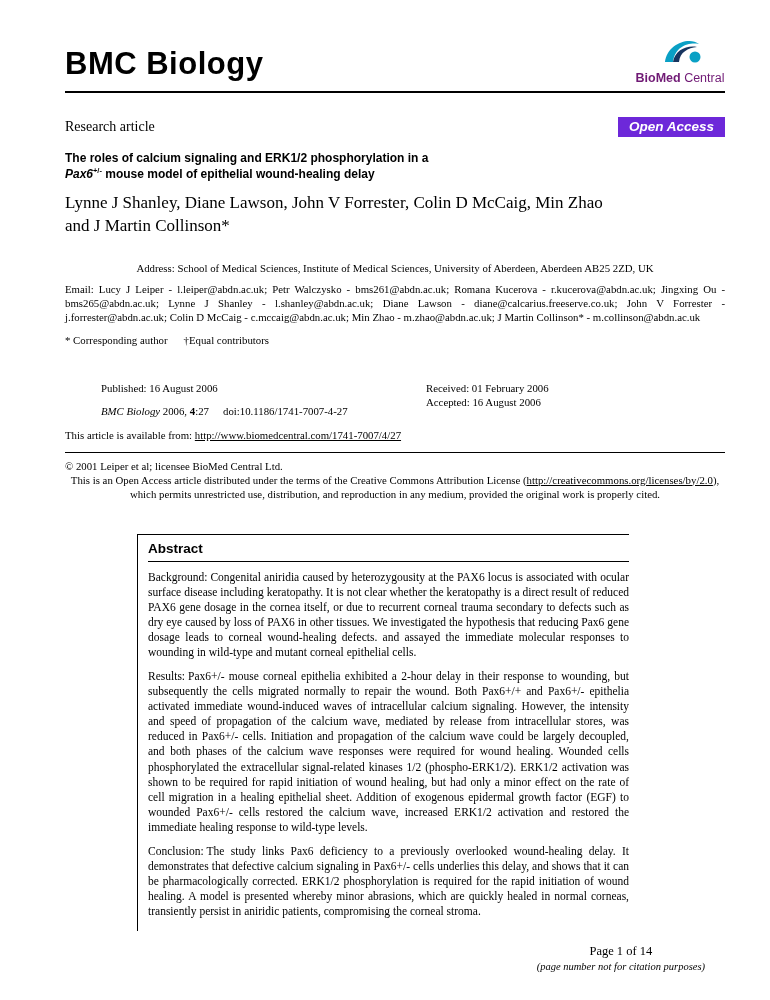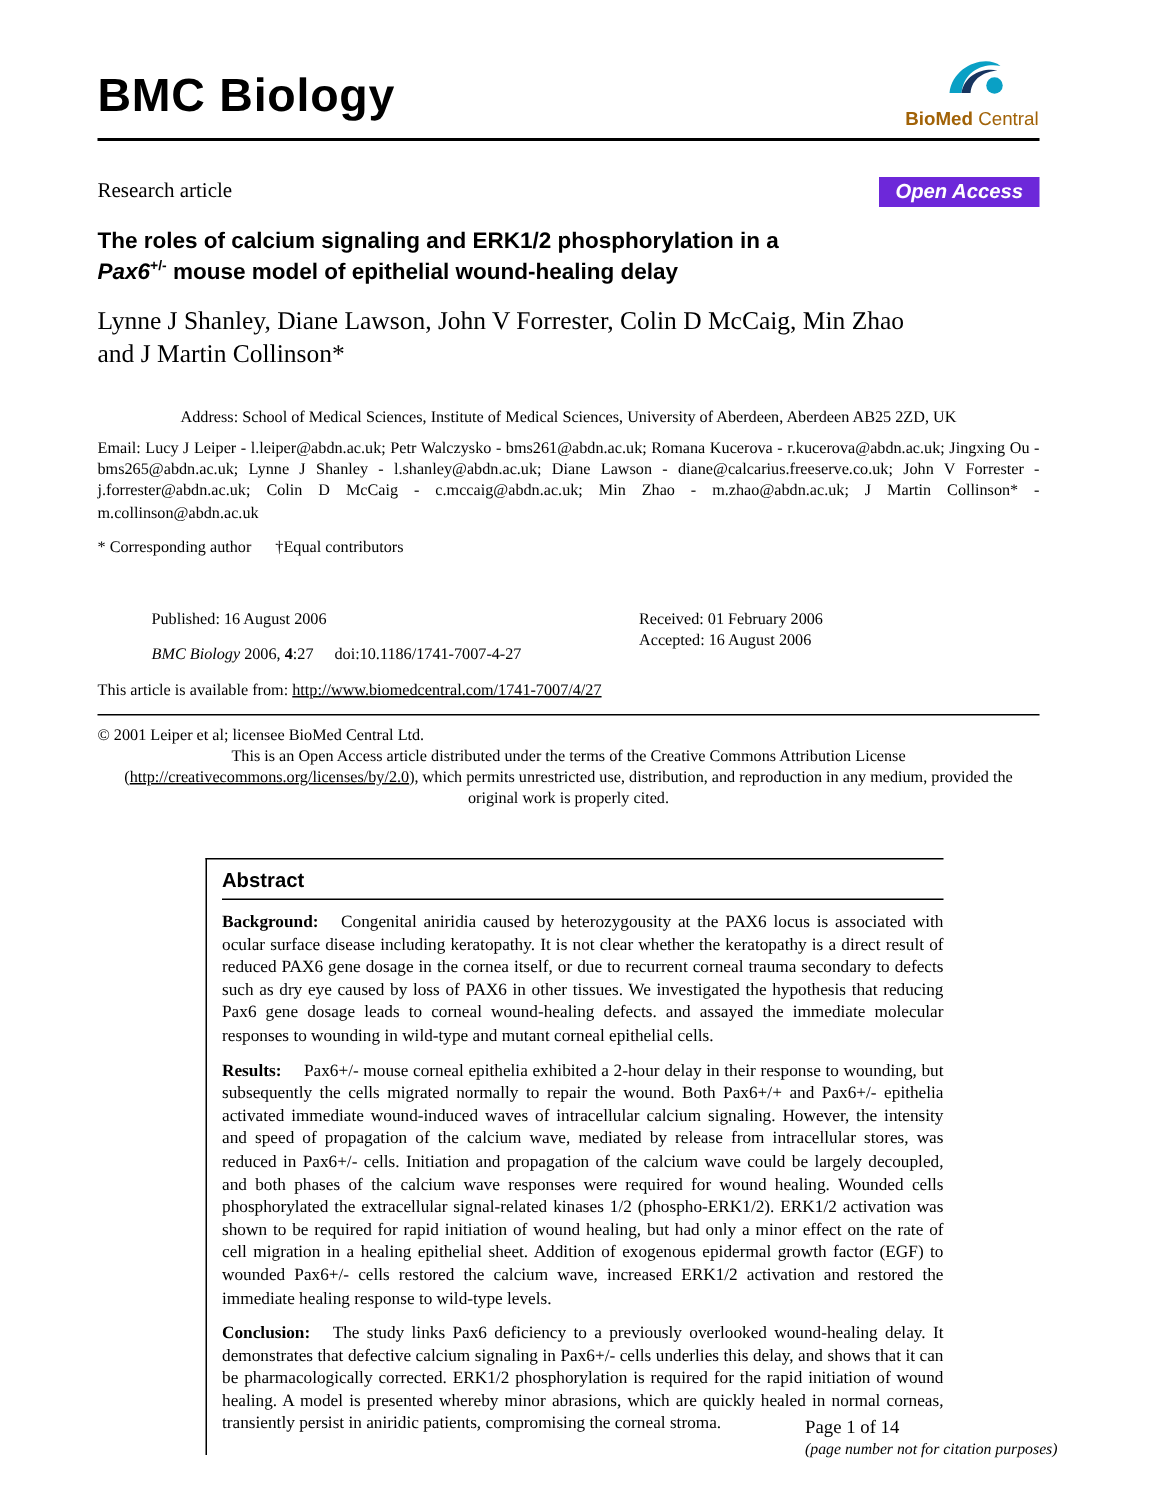--- a/index.html
+++ b/index.html
@@ -1,33 +1,33 @@
 <!DOCTYPE html>
 <html><head>
 <meta charset="utf-8">
 <style>
   html,body{margin:0;padding:0;background:#fff;}
   body{width:770px;height:1000px;overflow:hidden;color:#000;-webkit-font-smoothing:antialiased;}
-  .page{position:relative;width:770px;height:1000px;box-sizing:border-box;padding:34px 77px 0 65px;font-family:"Liberation Serif",serif;}
+  .page{position:relative;width:770px;height:1000px;box-sizing:border-box;padding:34px 45px 0 65px;font-family:"Liberation Serif",serif;}
 
   
   .masthead{display:flex;justify-content:space-between;align-items:flex-start;}
   .journal-name{font-family:"Liberation Sans",sans-serif;font-weight:bold;font-size:31px;letter-spacing:.5px;margin-top:12px;}
   .bmc-logo{width:90px;text-align:center;}
-  .bmc-logo-text{font-family:"Liberation Sans",sans-serif;font-size:12.5px;color:#a16207;white-space:nowrap;margin-top:1px;}
+  .bmc-logo-text{font-family:"Liberation Sans",sans-serif;font-size:12.5px;color:#701a75;white-space:nowrap;margin-top:1px;}
   .bmc-logo-text .b1{font-weight:bold;}
   .head-rule{border:none;border-top:2.5px solid #000;margin:6px 0 0 0;}
 
   
   .type-row{display:flex;justify-content:space-between;align-items:center;margin-top:24px;}
   .research-label{font-family:Liberation Serif, serif;font-size:14px;text-align:right;}
   .open-access{background:#6d28d9;color:#fff;font-family:"Liberation Sans",sans-serif;font-style:italic;font-weight:bold;font-size:13.5px;padding:2px 11px 3px 11px;}
 
   
-  .title{font-family:"Liberation Sans",sans-serif;font-weight:bold;font-size:15px;line-height:1.35;margin-top:13px;}
+  .title{font-family:"Liberation Sans",sans-serif;font-weight:bold;font-size:12px;line-height:1.35;margin-top:13px;}
   .title .it{font-style:italic;}
   .title sup{font-size:.62em;}
   .authors{font-size:17px;line-height:1.32;margin-top:10px;}
 
   
   .meta{font-size:10.8px;line-height:1.3;}
   .address{margin-top:24px;text-align:center;}
   .emails{margin-top:7px;text-align:justify;}
   .corr{margin-top:9px;}
   .corr .sep{display:inline-block;width:16px;}
@@ -40,24 +40,24 @@
   .citation .doi{margin-left:14px;}
   .availability{margin-top:1px;}
   .rule-thin{border:none;border-top:1px solid #000;margin:9px 0 6px 0;}
   .license{text-align:center;}
   .u{text-decoration:underline;color:#000;}
 
   
   .abstract{margin:33px 0 0 72px;width:492px;border-left:1px solid #000;border-top:1px solid #000;padding:6px 0 12px 10px;box-sizing:border-box;}
   .abstract-heading{font-family:"Liberation Sans",sans-serif;font-weight:bold;font-size:13.5px;border-bottom:1px solid #000;padding-bottom:5px;}
   .abstract p{font-size:11.5px;line-height:1.32;text-align:justify;margin:8px 0 0 0;}
-  .ab-label{font-weight:bold;margin-right:15px;}
+  .ab-label{font-weight:normal;margin-right:3px;}
 
   
-  .footer{position:absolute;right:65px;top:944px;text-align:left;margin-left:44px;}
+  .footer{position:absolute;right:65px;top:944px;text-align:center;margin-left:44px;}
   .footer-page{font-size:12.5px;}
   .footer-note{font-size:10.5px;font-style:italic;margin-top:2px;}
 </style>
 </head>
 <body>
 
 <div class="page">
 
   <div class="masthead">
     <div class="journal-name">BMC Biology</div>

